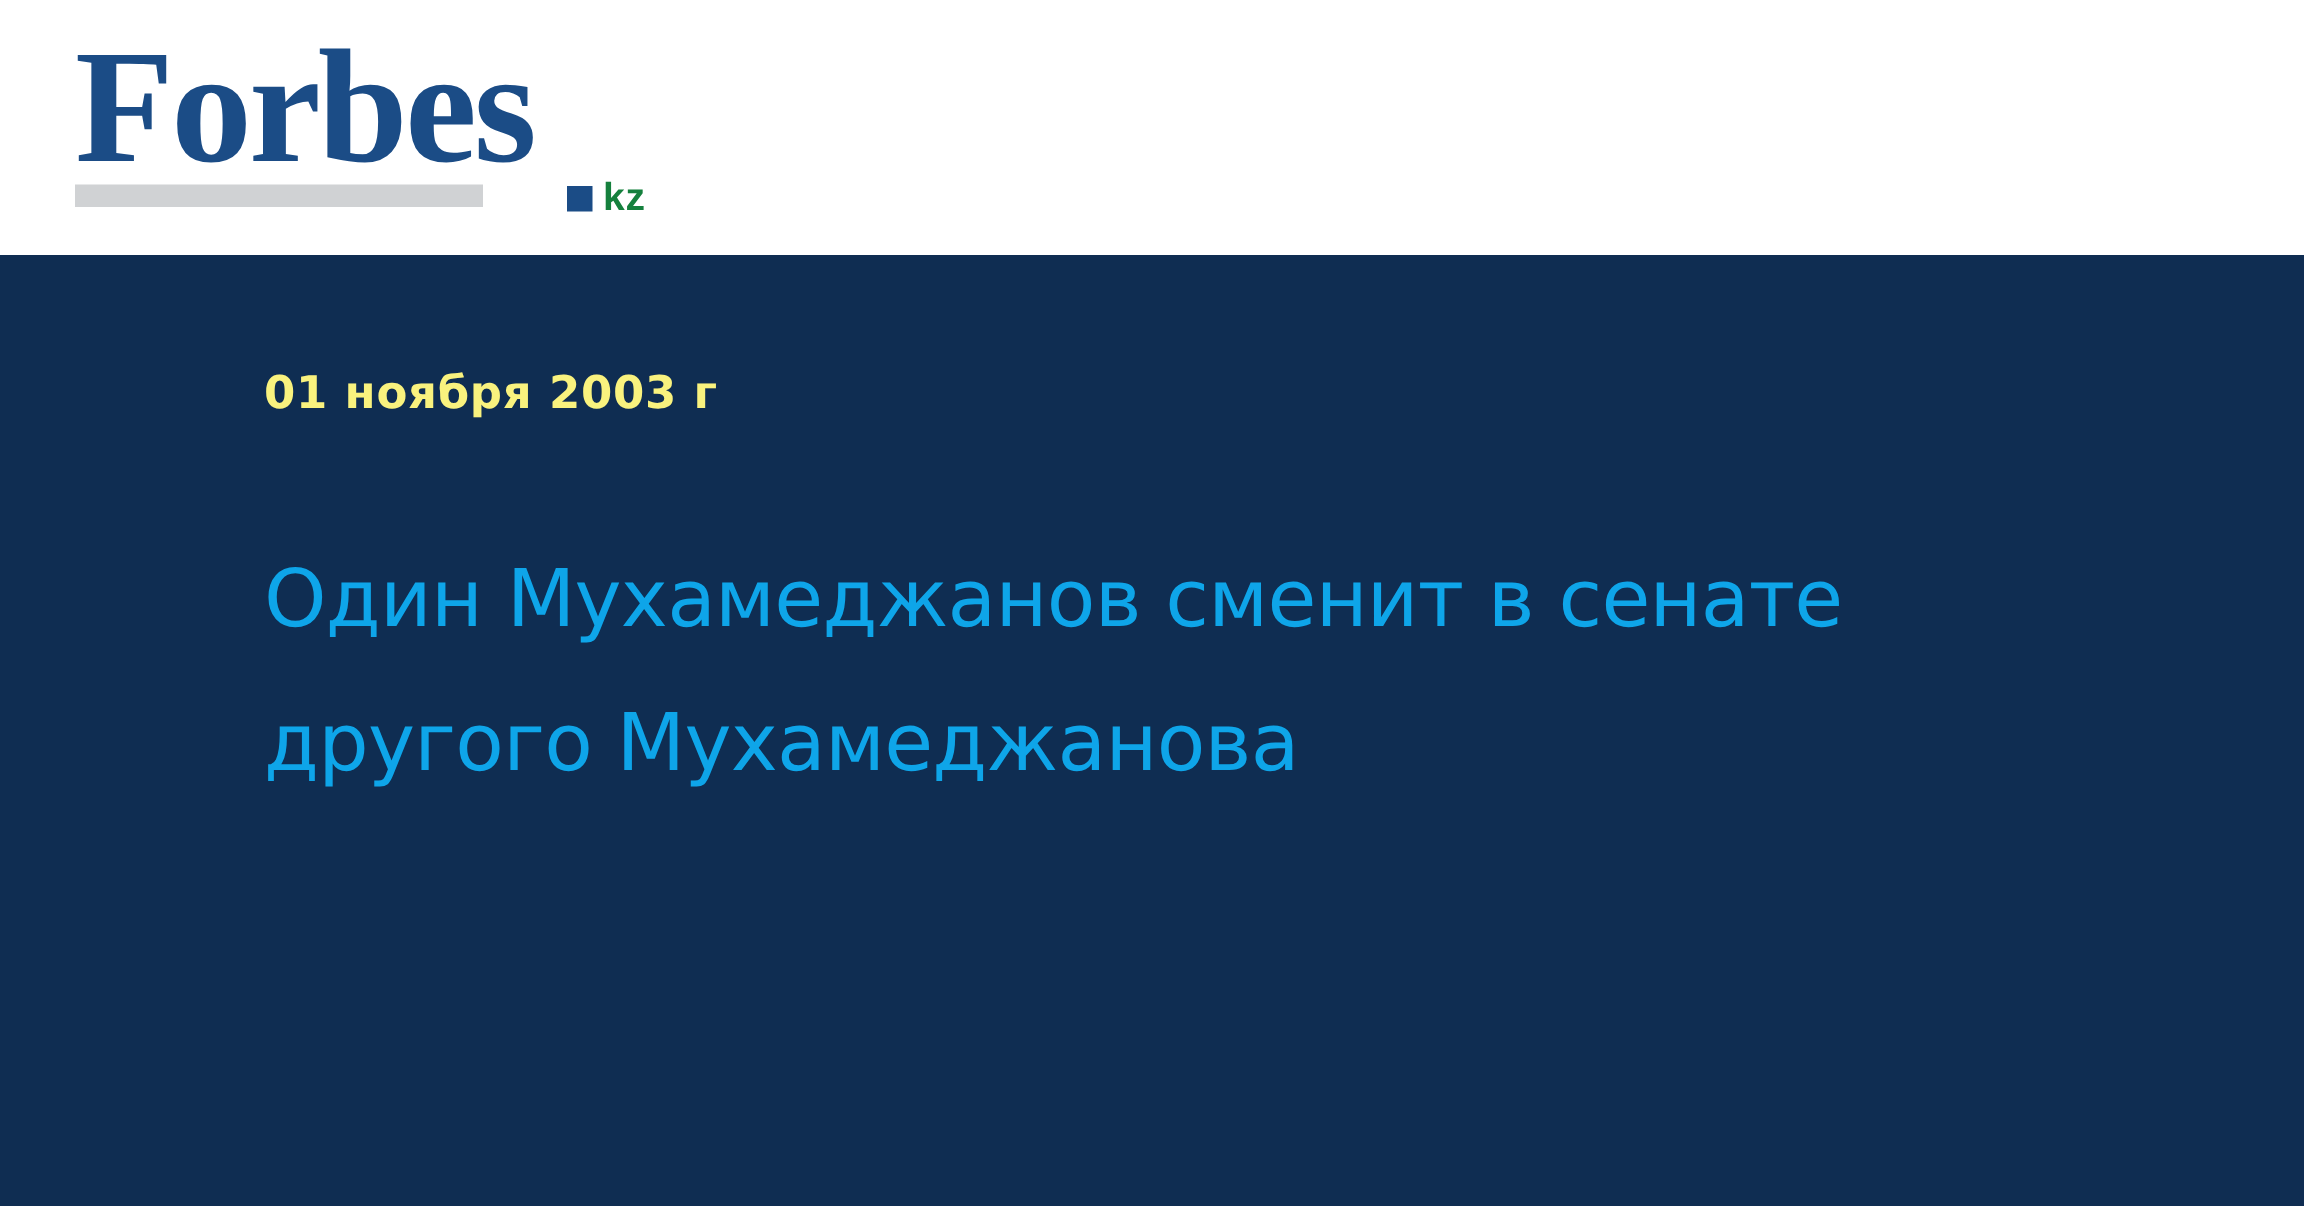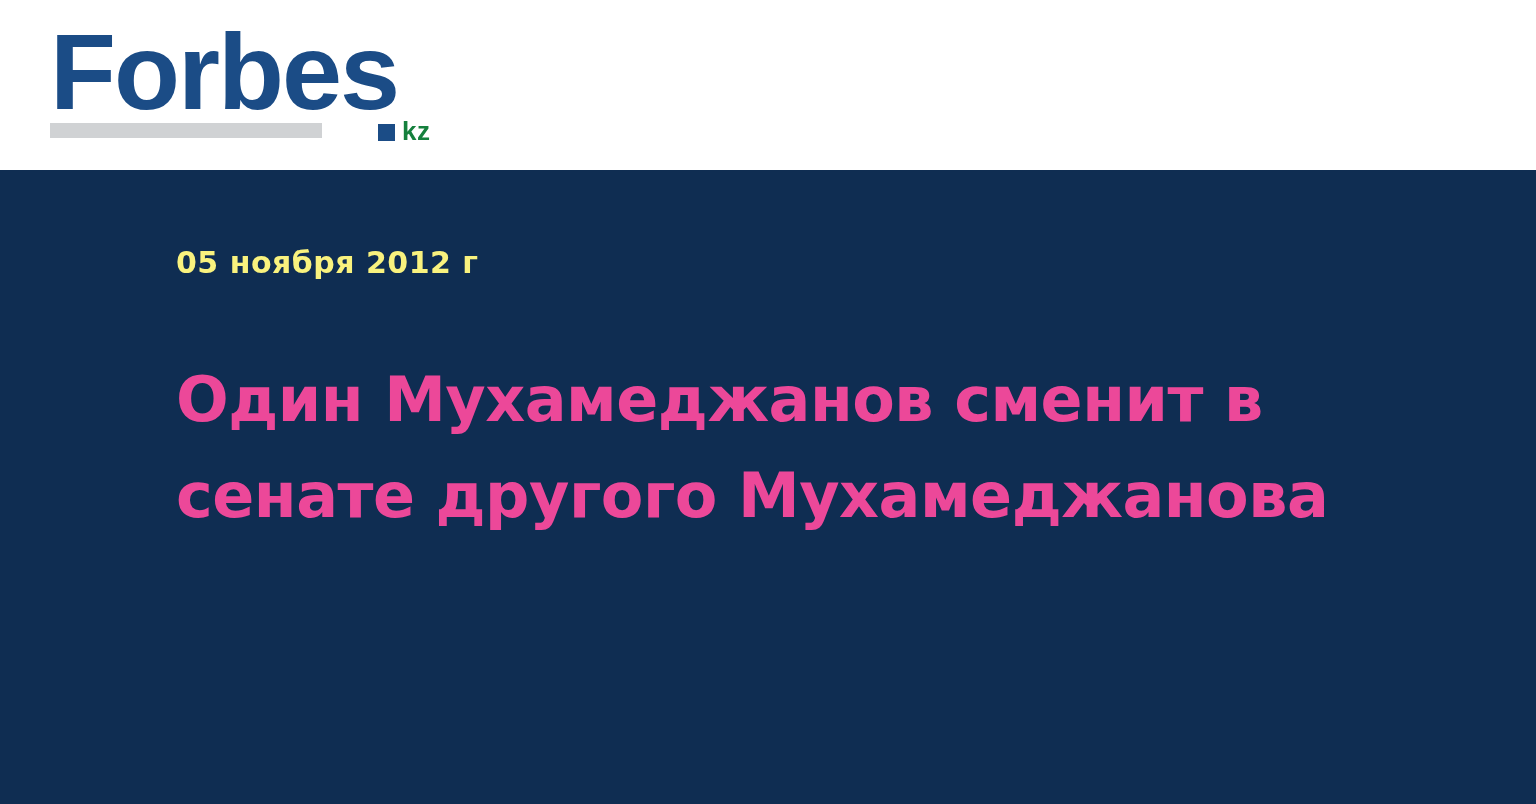--- a/index.html
+++ b/index.html
@@ -33,21 +33,21 @@
     left: 50px;
     top: 26px;
     width: 360px;
     height: 115px;
   }
 
   .logo-word {
     position: absolute;
     left: 0;
     top: -8px;
-    font-family: Liberation Sans, sans-serif;
+    font-family: Liberation Serif, serif;
     font-weight: 700;
     font-size: 108px;
     line-height: 1;
     letter-spacing: -2px;
     color: #1B4C86;
     white-space: nowrap;
   }
 
   .logo-rule {
     position: absolute;
@@ -109,42 +109,42 @@
     color: #F9F27E;
     white-space: nowrap;
   }
 
   .article-title {
     position: absolute;
     left: 0;
     top: 182px;
     width: 1190px;
     font-family: "DejaVu Sans", "Liberation Sans", sans-serif;
-    font-weight: 700;
-    font-size: 62px;
+    font-weight: 400;
+    font-size: 53px;
     line-height: 96px;
     letter-spacing: -0.5px;
-    color: #ec4899;
+    color: #0ea5e9;
     margin: 0;
   }
 </style>
 </head>
 <body>
 
 <div class="page">
 
   <header class="header-band">
     <a class="logo" href="#">
       <span class="logo-word">Forbes</span>
       <span class="logo-rule"></span>
       <span class="logo-kz-mark"></span>
       <span class="logo-kz-text">kz</span>
     </a>
   </header>
 
   <section class="hero">
     <div class="hero-inner">
-      <div class="article-date">05 ноября 2012 г</div>
+      <div class="article-date">01 ноября 2003 г</div>
       <h1 class="article-title">Один Мухамеджанов сменит в сенате другого Мухамеджанова</h1>
     </div>
   </section>
 
 </div>
 
 </body></html>

